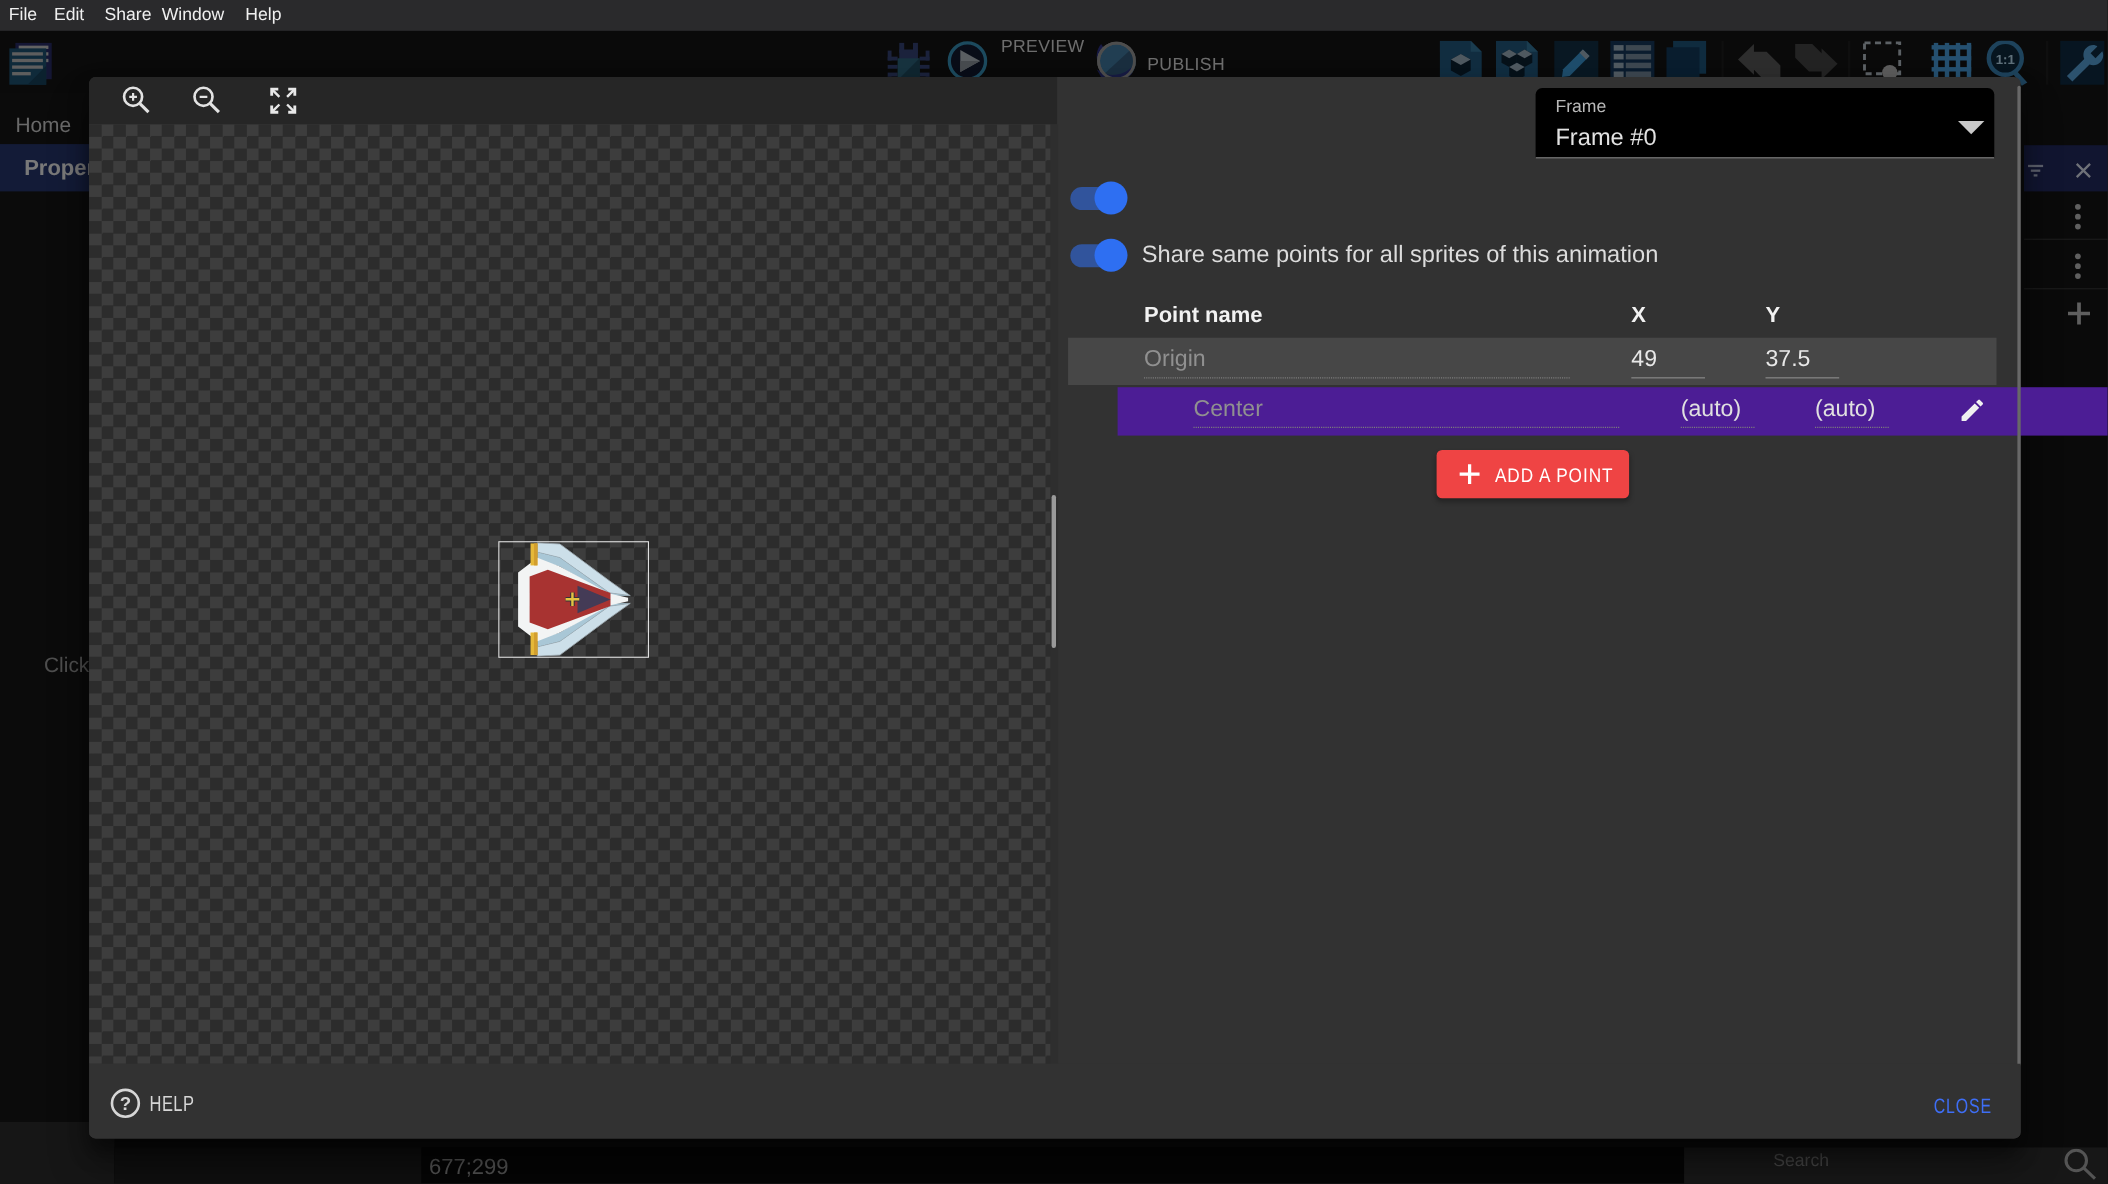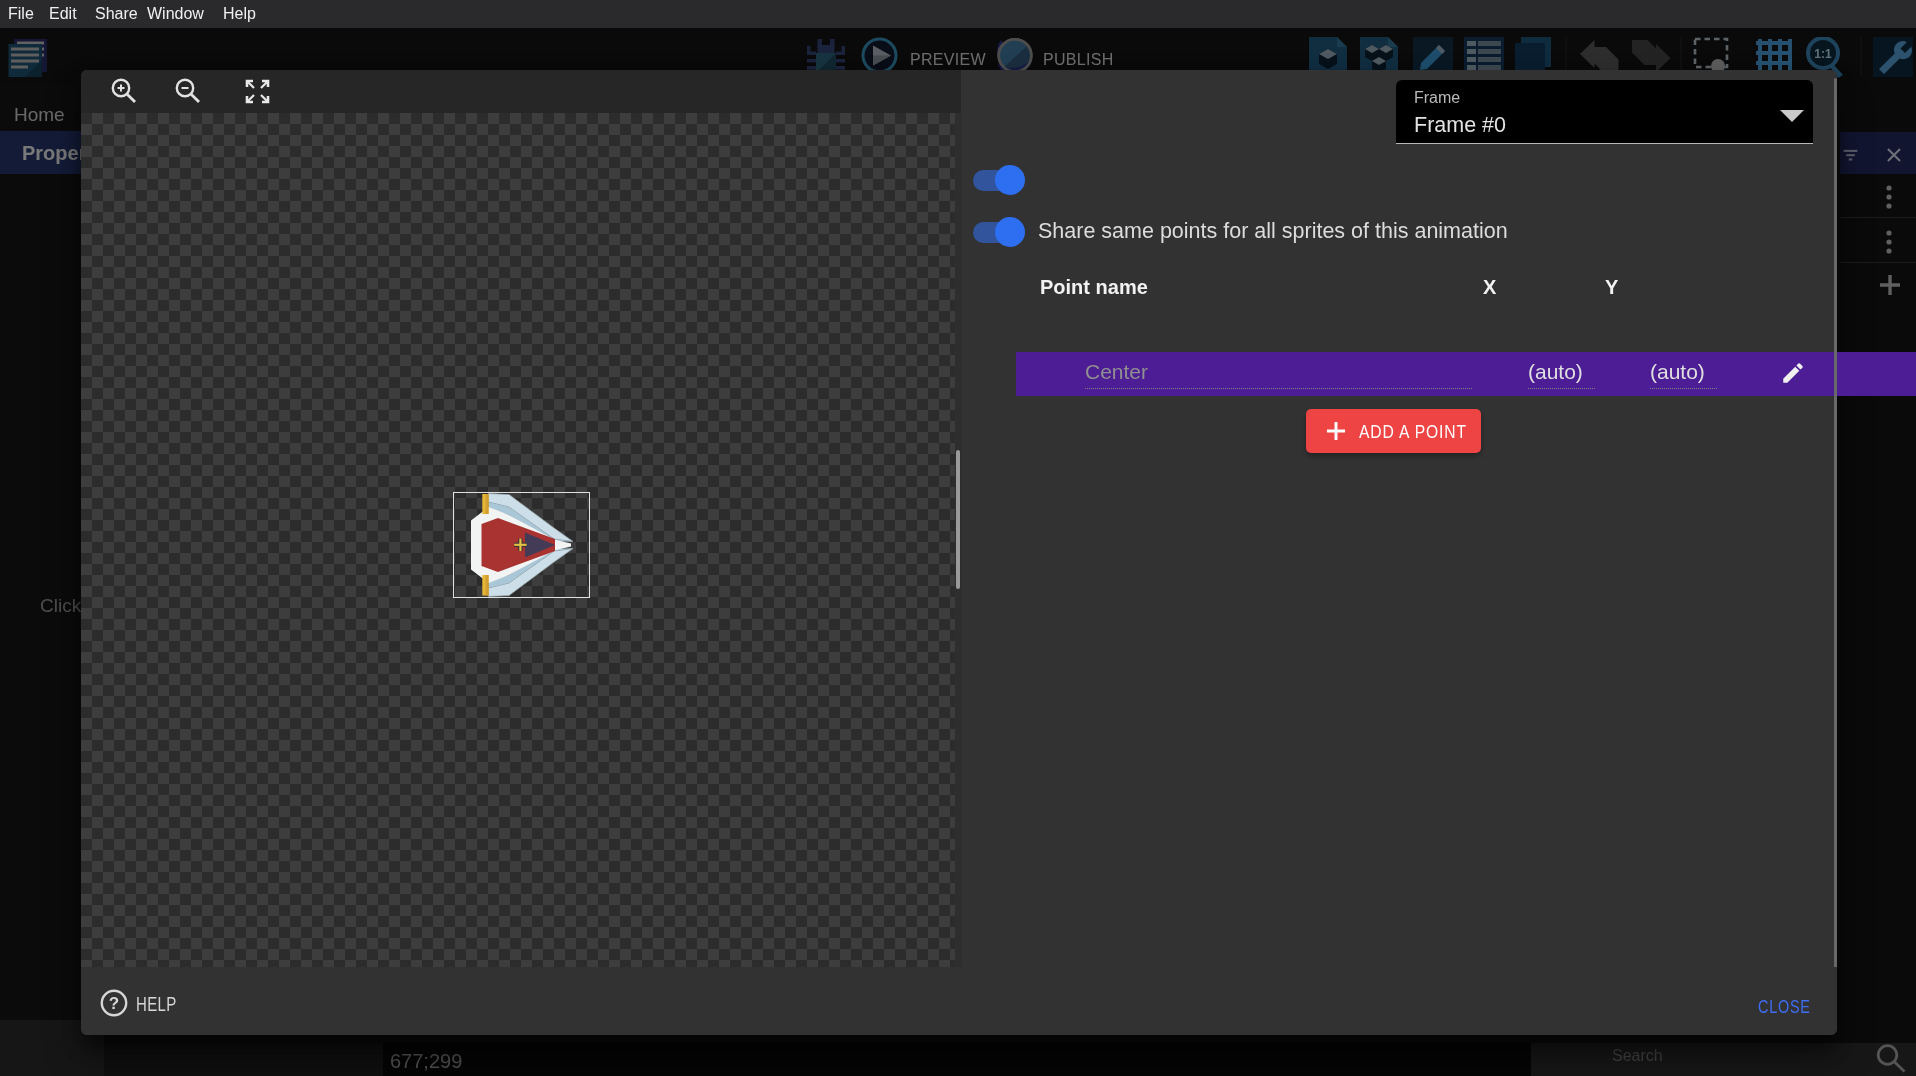--- a/index.html
+++ b/index.html
@@ -56,21 +56,21 @@
       </g>
       <rect x="10" y="15" width="20" height="20" fill="#2e667e"></rect>
       <path d="M30 15 V35 H10 Z" fill="#204c60"></path>
     </svg>
     
     <svg class="abs" style="left:861px;top:9px" width="37" height="37" viewBox="0 0 37 37">
       <circle cx="18.5" cy="18.5" r="16.5" fill="#121a30" stroke="#3894bc" stroke-width="3"></circle>
       <path d="M12 8.5 L30 18.5 L12 28.5 Z" fill="#b4bcc4"></path>
       <path d="M12 18.5 L30 18.5 L12 28.5 Z" fill="#8e969e"></path>
     </svg>
-    <div class="abs" style="left:910px;top:23px;font-size:16px;color:#dadada;letter-spacing:0.3px">PREVIEW</div>
+    <div class="abs" style="left:910px;top:6px;font-size:16px;color:#dadada;letter-spacing:0.3px">PREVIEW</div>
     
     <svg class="abs" style="left:995px;top:9px" width="40" height="37" viewBox="0 0 40 37">
       <path d="M6 3 C2 8 1 14 3 20 L10 9 Z" fill="#2e3288"></path>
       <circle cx="20" cy="18.5" r="16.3" fill="#427ca4" stroke="#9a9a9a" stroke-width="2.6"></circle>
       <path d="M33 8 L8 31 A16.3 16.3 0 0 0 33 8 Z" fill="#345d7e"></path>
       <path d="M34 30 C28 36 14 38 6 33 L2 26 C12 34 26 32 34 24 Z" fill="#2e3288" opacity="0.9"></path>
       <circle cx="20" cy="18.5" r="16.3" fill="none" stroke="#9a9a9a" stroke-width="2.6"></circle>
     </svg>
     <div class="abs" style="left:1043px;top:23px;font-size:16px;color:#dadada;letter-spacing:0.3px">PUBLISH</div>
     
@@ -285,20 +285,28 @@
 
     <div class="abs" style="left:892px;top:100px;width:51px;height:21px;border-radius:11px;background:#31549c"></div>
     <div class="abs" style="left:914px;top:95px;width:30px;height:30px;border-radius:50%;background:#2e6ff2"></div>
     <div class="abs" style="left:892px;top:152px;width:51px;height:21px;border-radius:11px;background:#31549c"></div>
     <div class="abs" style="left:914px;top:147px;width:30px;height:30px;border-radius:50%;background:#2e6ff2"></div>
     <div class="abs" style="left:957px;top:149px;font-size:21.5px;color:#dcdcdc">Share same points for all sprites of this animation</div>
 
     <div class="abs" style="left:959px;top:206px;font-size:20px;font-weight:bold;color:#f2f2f2">Point name</div>
     <div class="abs" style="left:1402px;top:206px;font-size:20px;font-weight:bold;color:#f2f2f2">X</div>
     <div class="abs" style="left:1524px;top:206px;font-size:20px;font-weight:bold;color:#f2f2f2">Y</div>
+    <div class="abs" style="left:890px;top:237px;width:844px;height:42.5px;background:#474747">
+      <div class="abs" style="left:69px;top:8px;font-size:21px;color:#909090">Origin</div>
+      <div class="abs" style="left:69px;top:36px;width:387px;border-top:1px dotted #7e7e7e"></div>
+      <div class="abs" style="left:512px;top:8px;font-size:21px;color:#e8e8e8">49</div>
+      <div class="abs" style="left:512px;top:36px;width:67px;border-top:1px solid #8e8e8e"></div>
+      <div class="abs" style="left:634px;top:8px;font-size:21px;color:#e8e8e8">37.5</div>
+      <div class="abs" style="left:634px;top:36px;width:67px;border-top:1px solid #8e8e8e"></div>
+    </div>
     <div class="abs" style="left:935px;top:281.5px;width:924px;height:44.5px;background:#4c1d95">
       <div class="abs" style="left:69px;top:8px;font-size:21px;color:#909090">Center</div>
       <div class="abs" style="left:69px;top:36px;width:387px;border-top:1px dotted #7e7e7e"></div>
       <div class="abs" style="left:512px;top:8px;font-size:21px;color:#e0e0e0">(auto)</div>
       <div class="abs" style="left:512px;top:36px;width:67px;border-top:1px dotted #7e7e7e"></div>
       <div class="abs" style="left:634px;top:8px;font-size:21px;color:#e0e0e0">(auto)</div>
       <div class="abs" style="left:634px;top:36px;width:67px;border-top:1px dotted #7e7e7e"></div>
       <svg class="abs" style="left:764px;top:8px" width="26" height="26" viewBox="0 0 24 24">
         <path d="M3 17.25V21h3.75L17.81 9.94l-3.75-3.75L3 17.25zM20.71 7.04c.39-.39.39-1.02 0-1.41l-2.34-2.34a.9959.9959 0 0 0-1.41 0l-1.83 1.83 3.75 3.75 1.83-1.83z" fill="#f0f0f0"></path>
       </svg>

